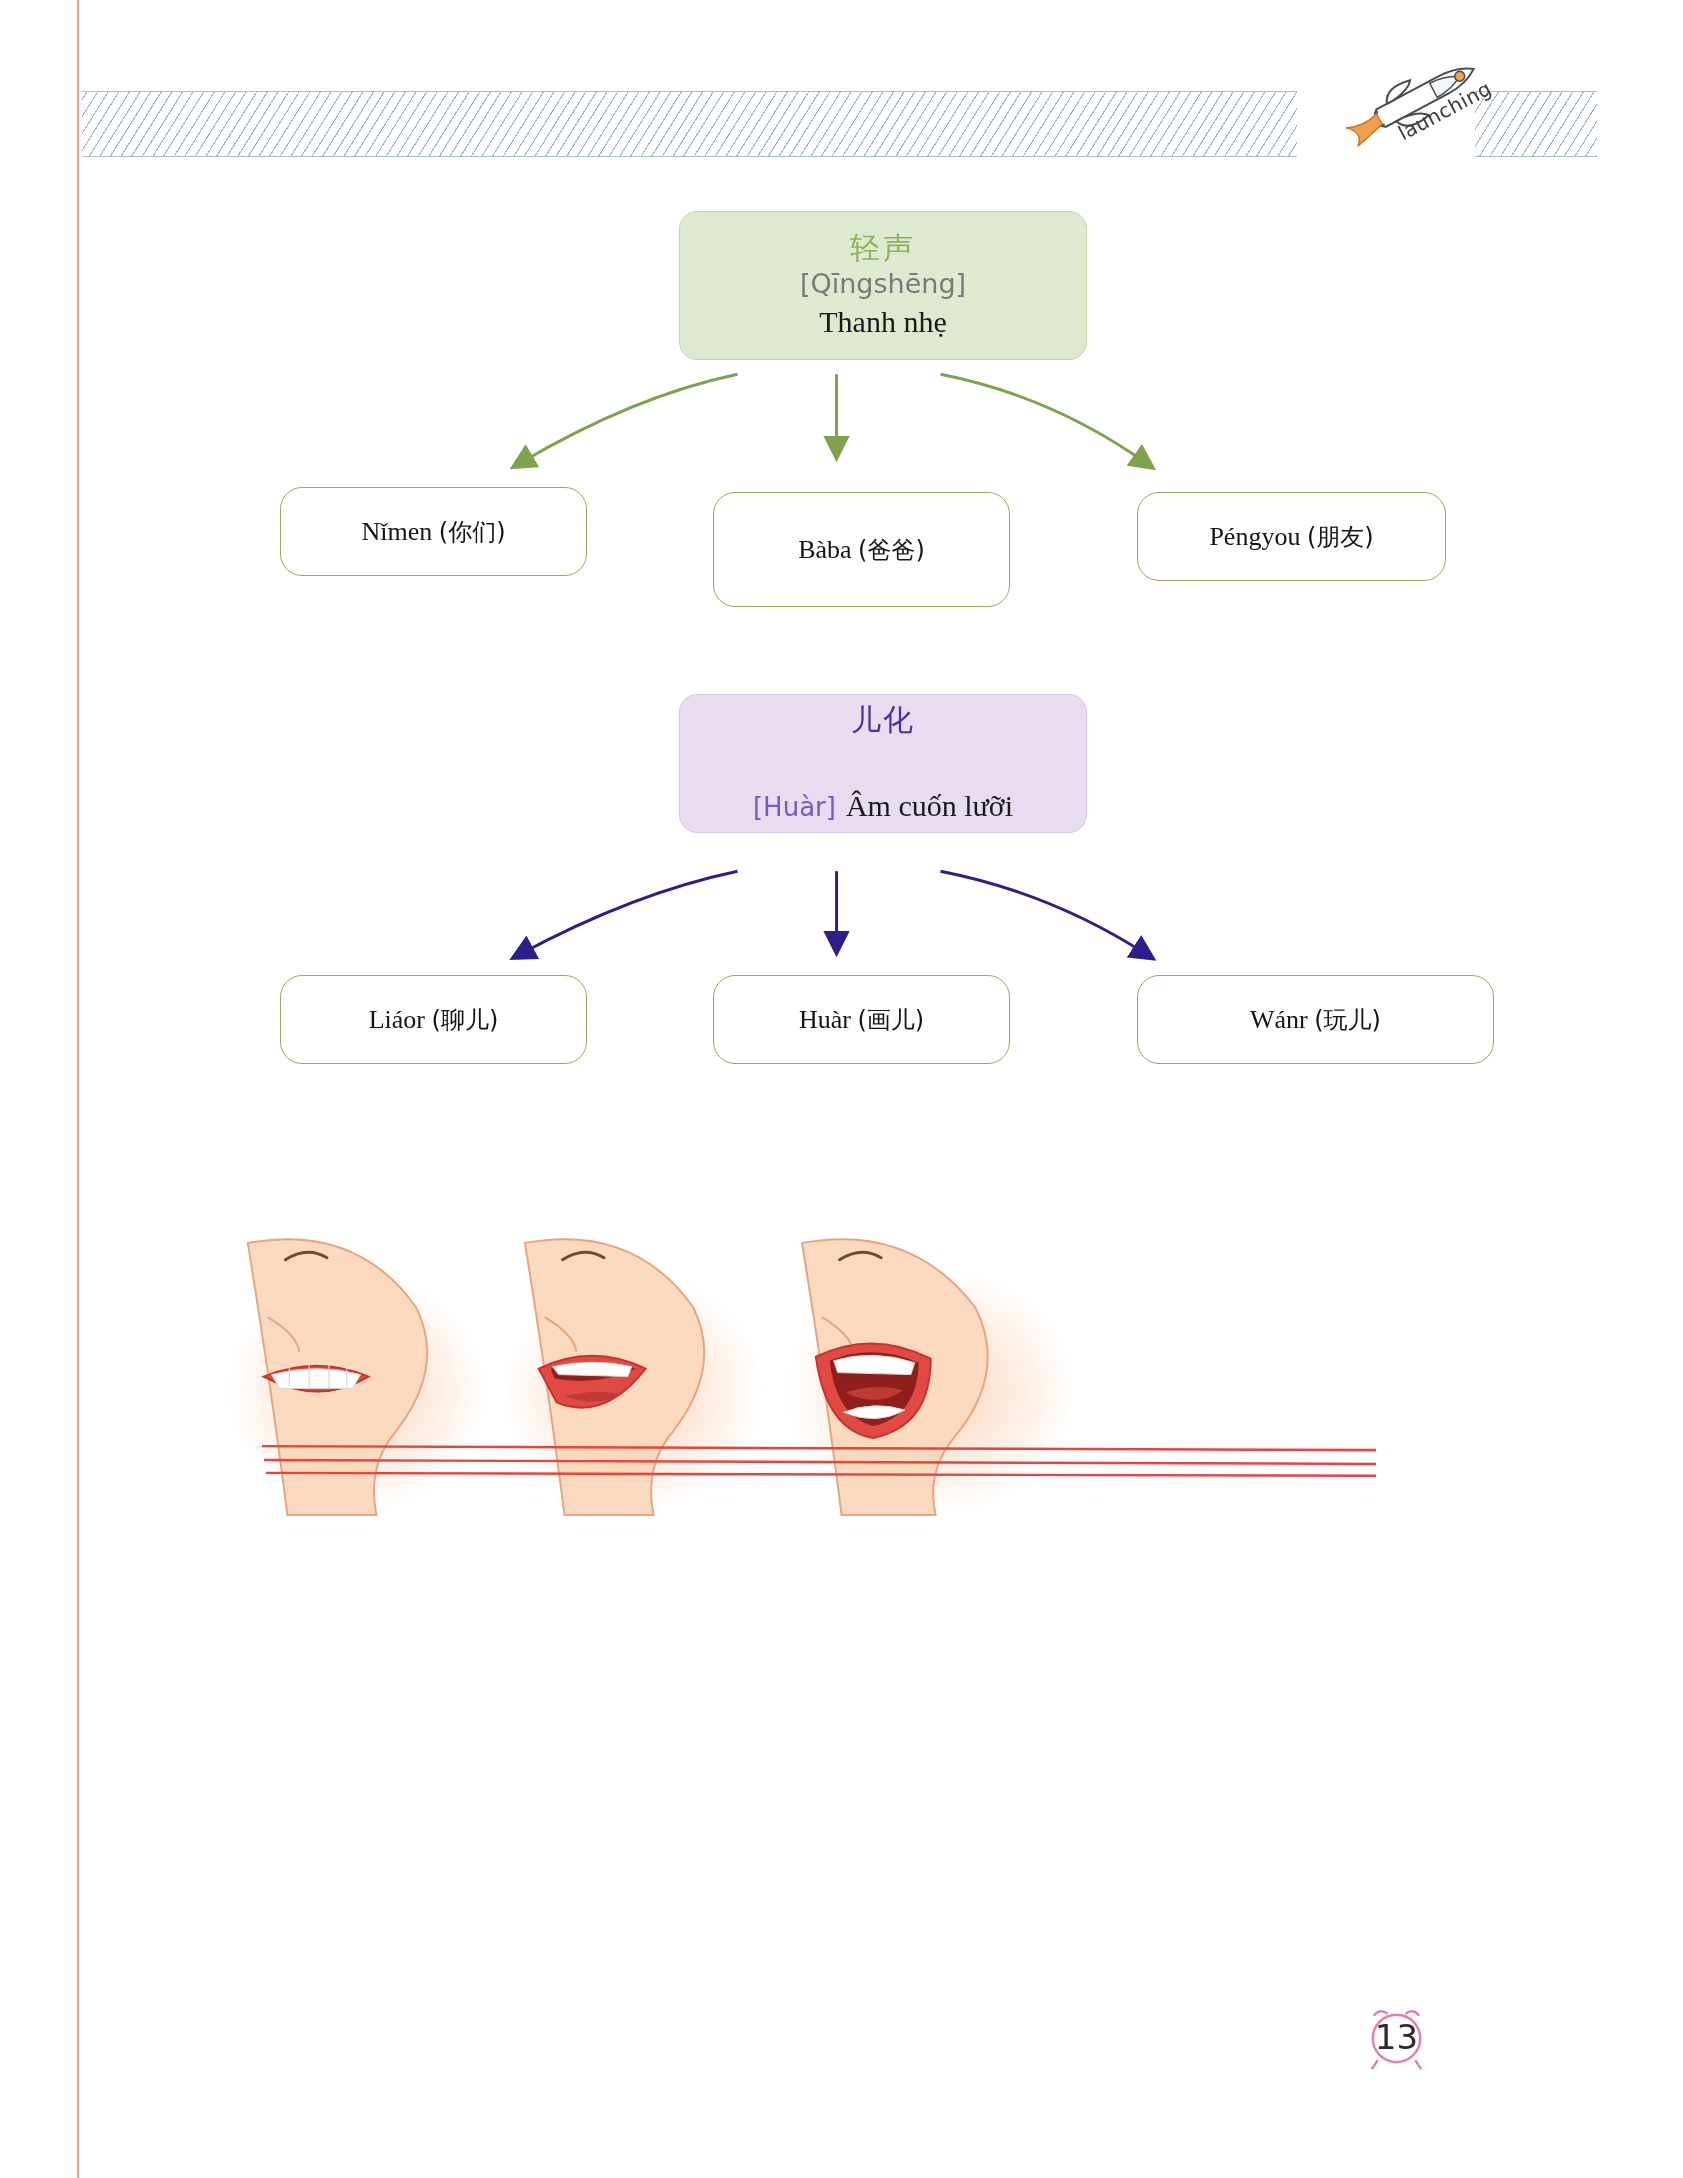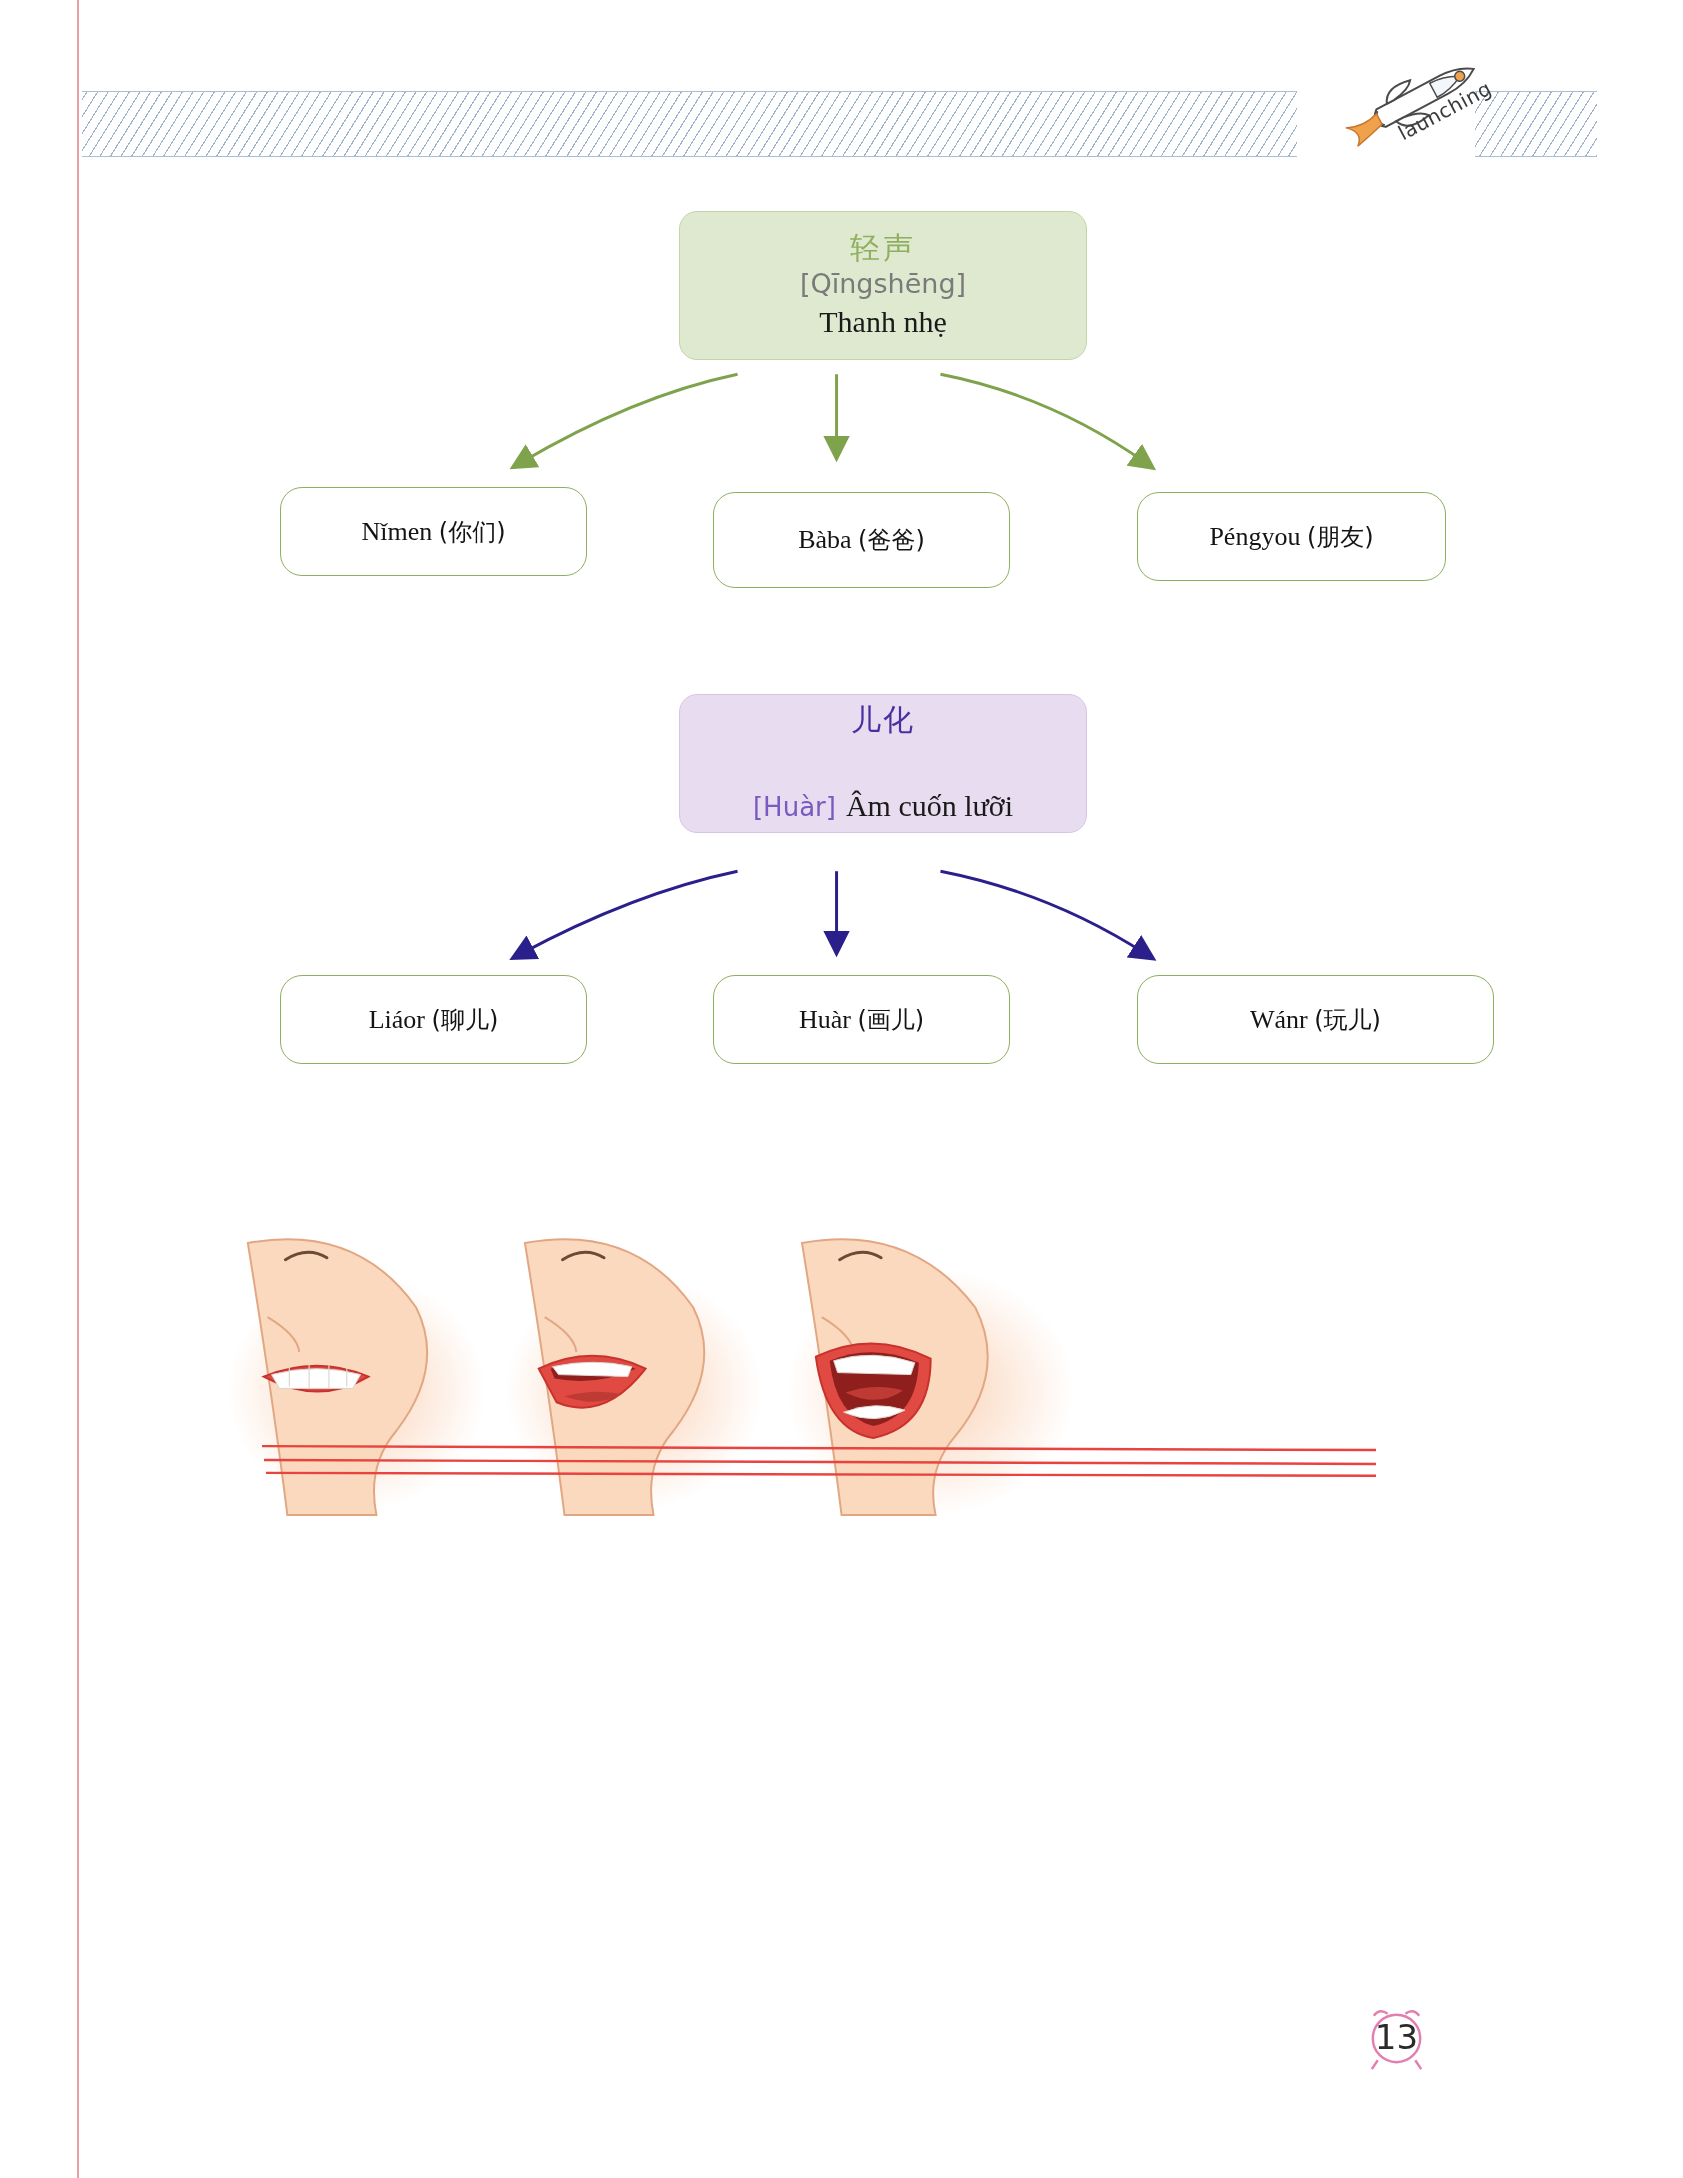--- a/index.html
+++ b/index.html
@@ -235,21 +235,21 @@
     <div class="viet">Thanh nhẹ</div>
   </div>
 
   <div class="node leaf-box" style="left:238px; top:487px; width:307px; height:89px;">
     <div>
       <span>Nǐmen</span>
       <span class="cn">(你们)</span>
     </div>
   </div>
 
-  <div class="node leaf-box" style="left:671px; top:492px; width:297px; height:96px;">
+  <div class="node leaf-box" style="left:671px; top:492px; width:297px; height:115px;">
     <div>
       <span>Bàba</span>
       <span class="cn">(爸爸)</span>
     </div>
   </div>
 
   <div class="node leaf-box" style="left:1095px; top:492px; width:309px; height:89px;">
     <div>
       <span>Péngyou</span>
       <span class="cn">(朋友)</span>

